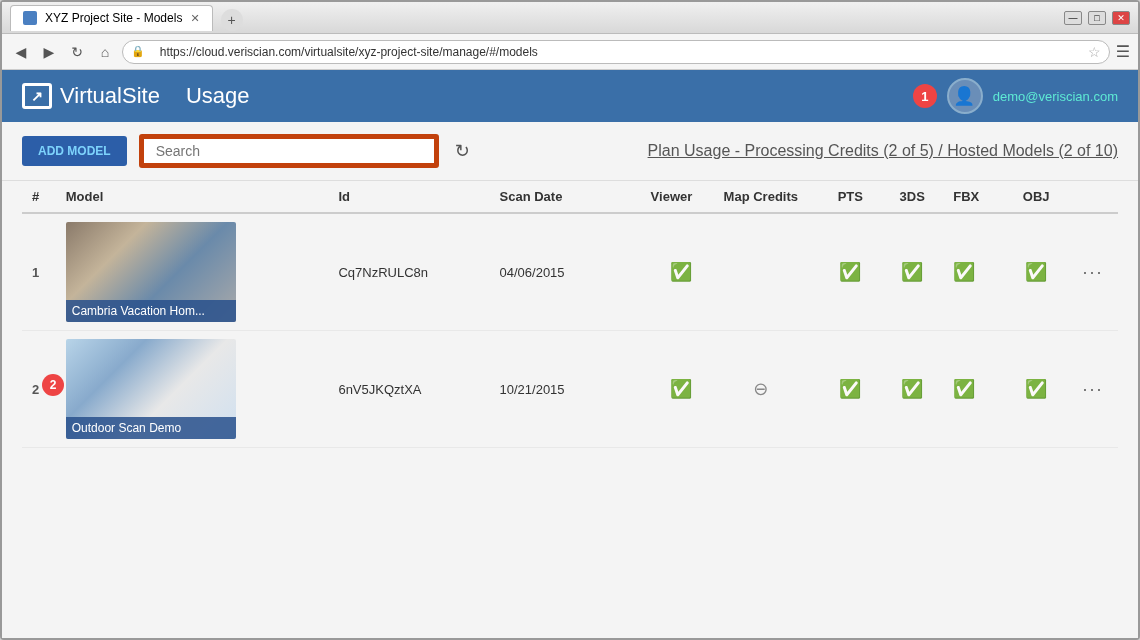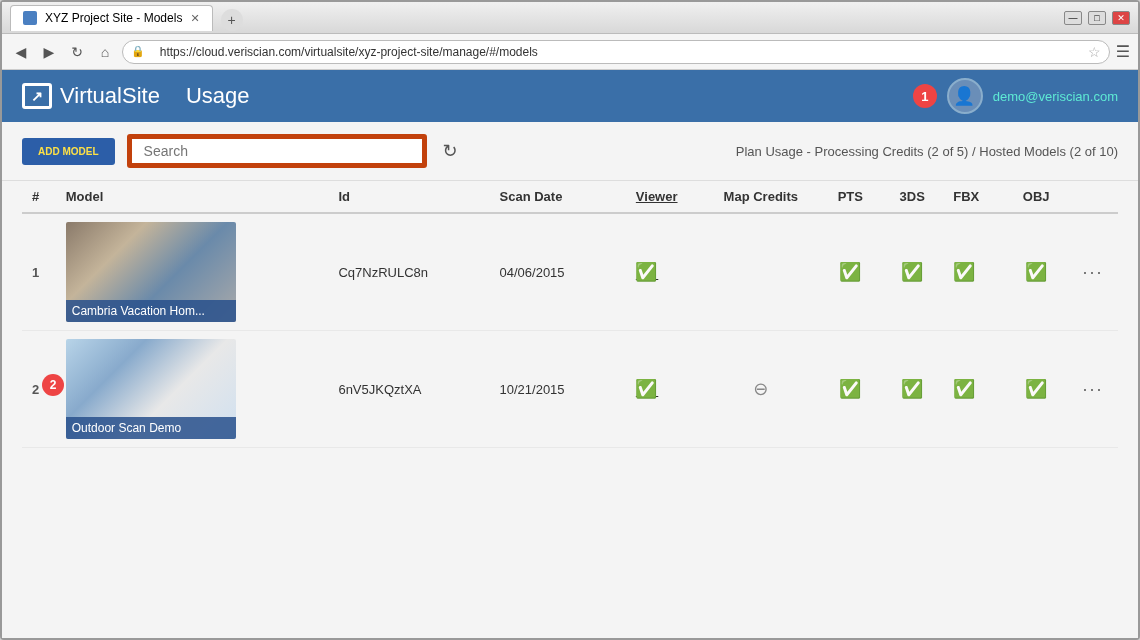--- a/index.html
+++ b/index.html
@@ -34,45 +34,45 @@
     .vs-logo { display: flex; align-items: center; gap: 8px; color: white; font-size: 22px; font-weight: 300; }
     .vs-icon { width: 30px; height: 26px; border: 3px solid white; border-radius: 3px; display: flex; align-items: center; justify-content: center; color: white; font-size: 14px; font-weight: bold; }
     .app-title { color: white; font-size: 22px; font-weight: 300; margin-left: 10px; }
     .header-right { margin-left: auto; display: flex; align-items: center; gap: 10px; }
     .notification-badge { background: #e44; color: white; border-radius: 50%; width: 24px; height: 24px; display: flex; align-items: center; justify-content: center; font-size: 13px; font-weight: bold; cursor: pointer; }
     .user-avatar { width: 36px; height: 36px; border-radius: 50%; background: #6a8eb8; border: 2px solid #8aaecc; display: flex; align-items: center; justify-content: center; color: white; font-size: 18px; }
     .user-email { color: #5eead4; font-size: 13px; }
 
     
     .toolbar { padding: 12px 20px; display: flex; align-items: center; gap: 12px; border-bottom: 1px solid #ddd; background: #f4f4f4; }
-    .add-model-btn { background: #2c5ea8; color: #fde047; border: none; padding: 8px 16px; font-size: 10px; font-weight: bold; border-radius: 3px; cursor: pointer; }
+    .add-model-btn { background: #2c5ea8; color: #7dd3fc; border: none; padding: 8px 16px; font-size: 12px; font-weight: bold; border-radius: 3px; cursor: pointer; }
     .search-input { height: 34px; border: 5px solid #c2410c; border-radius: 3px; padding: 0 12px; font-size: 14px; width: 300px; background: white; }
     .refresh-btn { font-size: 18px; color: #555; cursor: pointer; background: none; border: none; margin-left: 4px; }
-    .plan-usage { margin-left: auto; font-size: 13px; color: #555; }
+    .plan-usage { margin-left: auto; font-size: 16px; color: #555; text-decoration: underline; }
 
     
     .table-container { flex: 1; overflow: auto; padding: 0 20px; }
     table { width: 100%; border-collapse: collapse; }
     thead tr { border-bottom: 2px solid #ccc; }
     th { padding: 8px 10px; text-align: left; font-size: 13px; color: #333; font-weight: 600; white-space: nowrap; }
     tbody tr { border-bottom: 1px solid #e8e8e8; }
     td { padding: 8px 10px; font-size: 13px; color: #333; vertical-align: middle; }
     .model-thumb { width: 170px; height: 100px; background: #888; border-radius: 2px; overflow: hidden; position: relative; display: flex; align-items: flex-end; }
     .model-thumb-label { background: rgba(40,80,140,0.85); color: white; font-size: 12px; padding: 4px 6px; width: 100%; }
     .thumb-1 { background: linear-gradient(135deg, #8a7a6a 0%, #c4b49a 30%, #6a8aaa 60%, #aaaaaa 100%); }
     .thumb-2 { background: linear-gradient(135deg, #b8d4e8 0%, #88aacc 30%, #e8e8e8 60%, #d0e0f0 100%); }
     .check-icon { color: #2a9a2a; font-size: 18px; }
     .dash-icon { color: #888; font-size: 18px; }
     .more-btn { background: none; border: none; font-size: 18px; color: #666; cursor: pointer; letter-spacing: 1px; }
     .row-num { color: #555; font-weight: bold; }
     .col-hash { width: 20px; }
     .col-model { width: 220px; }
     .col-id { width: 130px; }
     .col-scan { width: 110px; }
-    .col-viewer { width: 60px; text-align: left; text-decoration: underline; }
+    .col-viewer { width: 60px; text-align: right; }
     .col-map { width: 90px; text-align: center; }
     .col-pts { width: 50px; text-align: center; }
     .col-3ds { width: 50px; text-align: center; }
     .col-fbx { width: 50px; text-align: left; }
     .col-obj { width: 50px; text-align: center; }
     .col-more { width: 40px; text-align: center; }
   </style>
 </head>
 <body>
 

